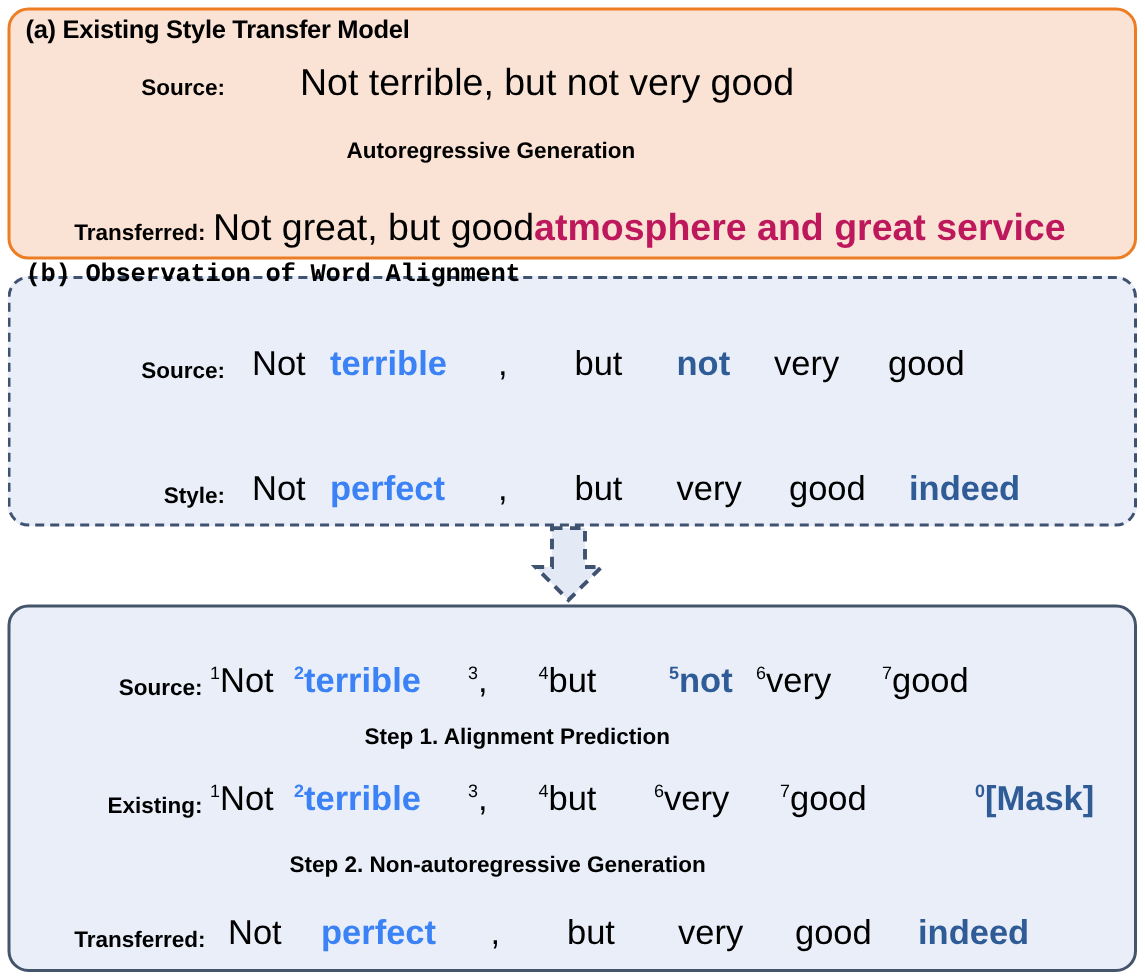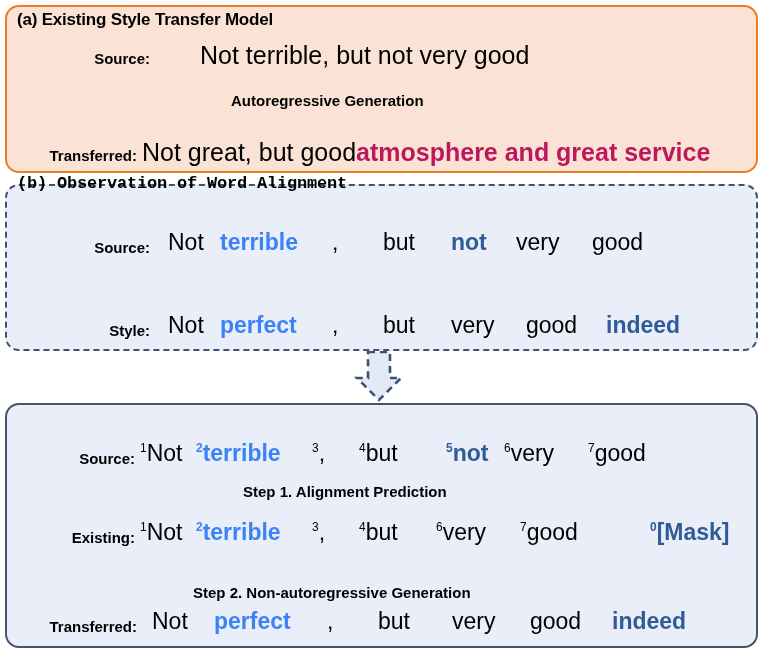--- a/index.html
+++ b/index.html
@@ -67,21 +67,20 @@
 
   
   .step-caption{
     position:absolute;
     font-size:15px;font-weight:bold;color:#000;
     white-space:nowrap;z-index:5;
     background:transparent;
   }
   .step-caption.boxed{
     padding:0 3px;
-    margin-top:16px;
   }
 
   
   svg.overlay{position:absolute;left:0;top:0;width:763px;height:652px;pointer-events:none;}
 
   
   #two-step-label{
     position:absolute;left:418px;top:362px;
     font-size:15px;font-weight:bold;color:#000;white-space:nowrap;
   }

